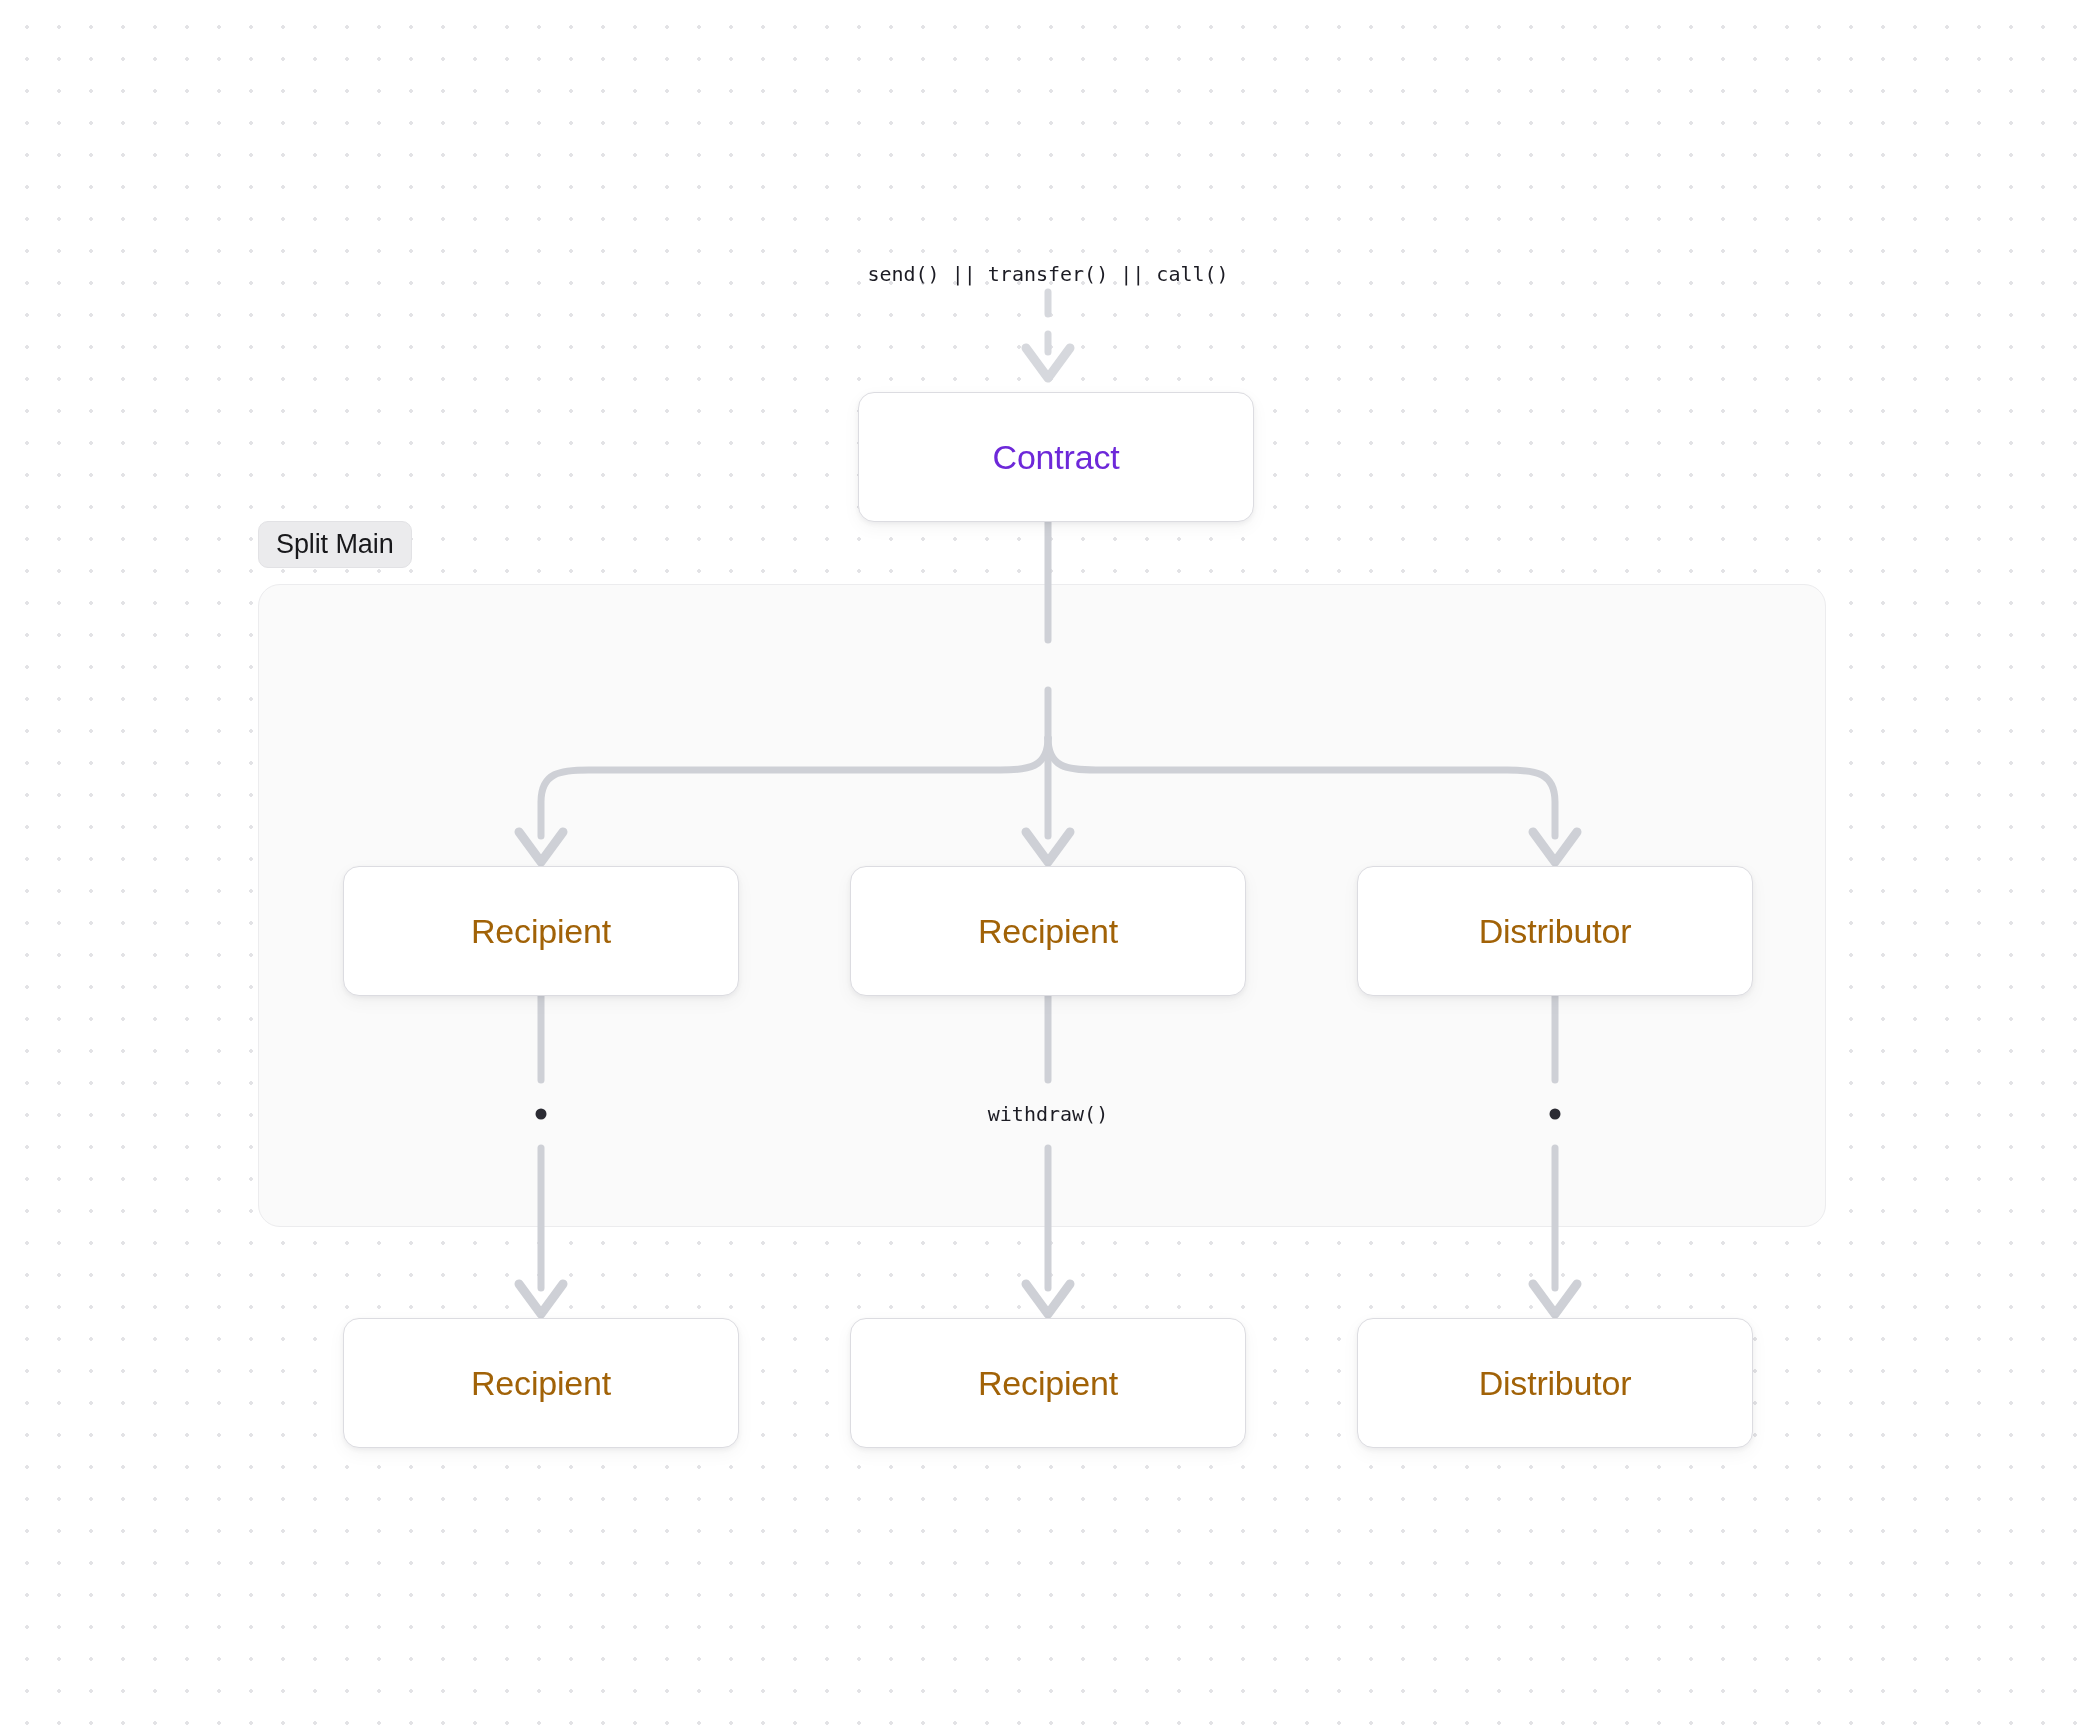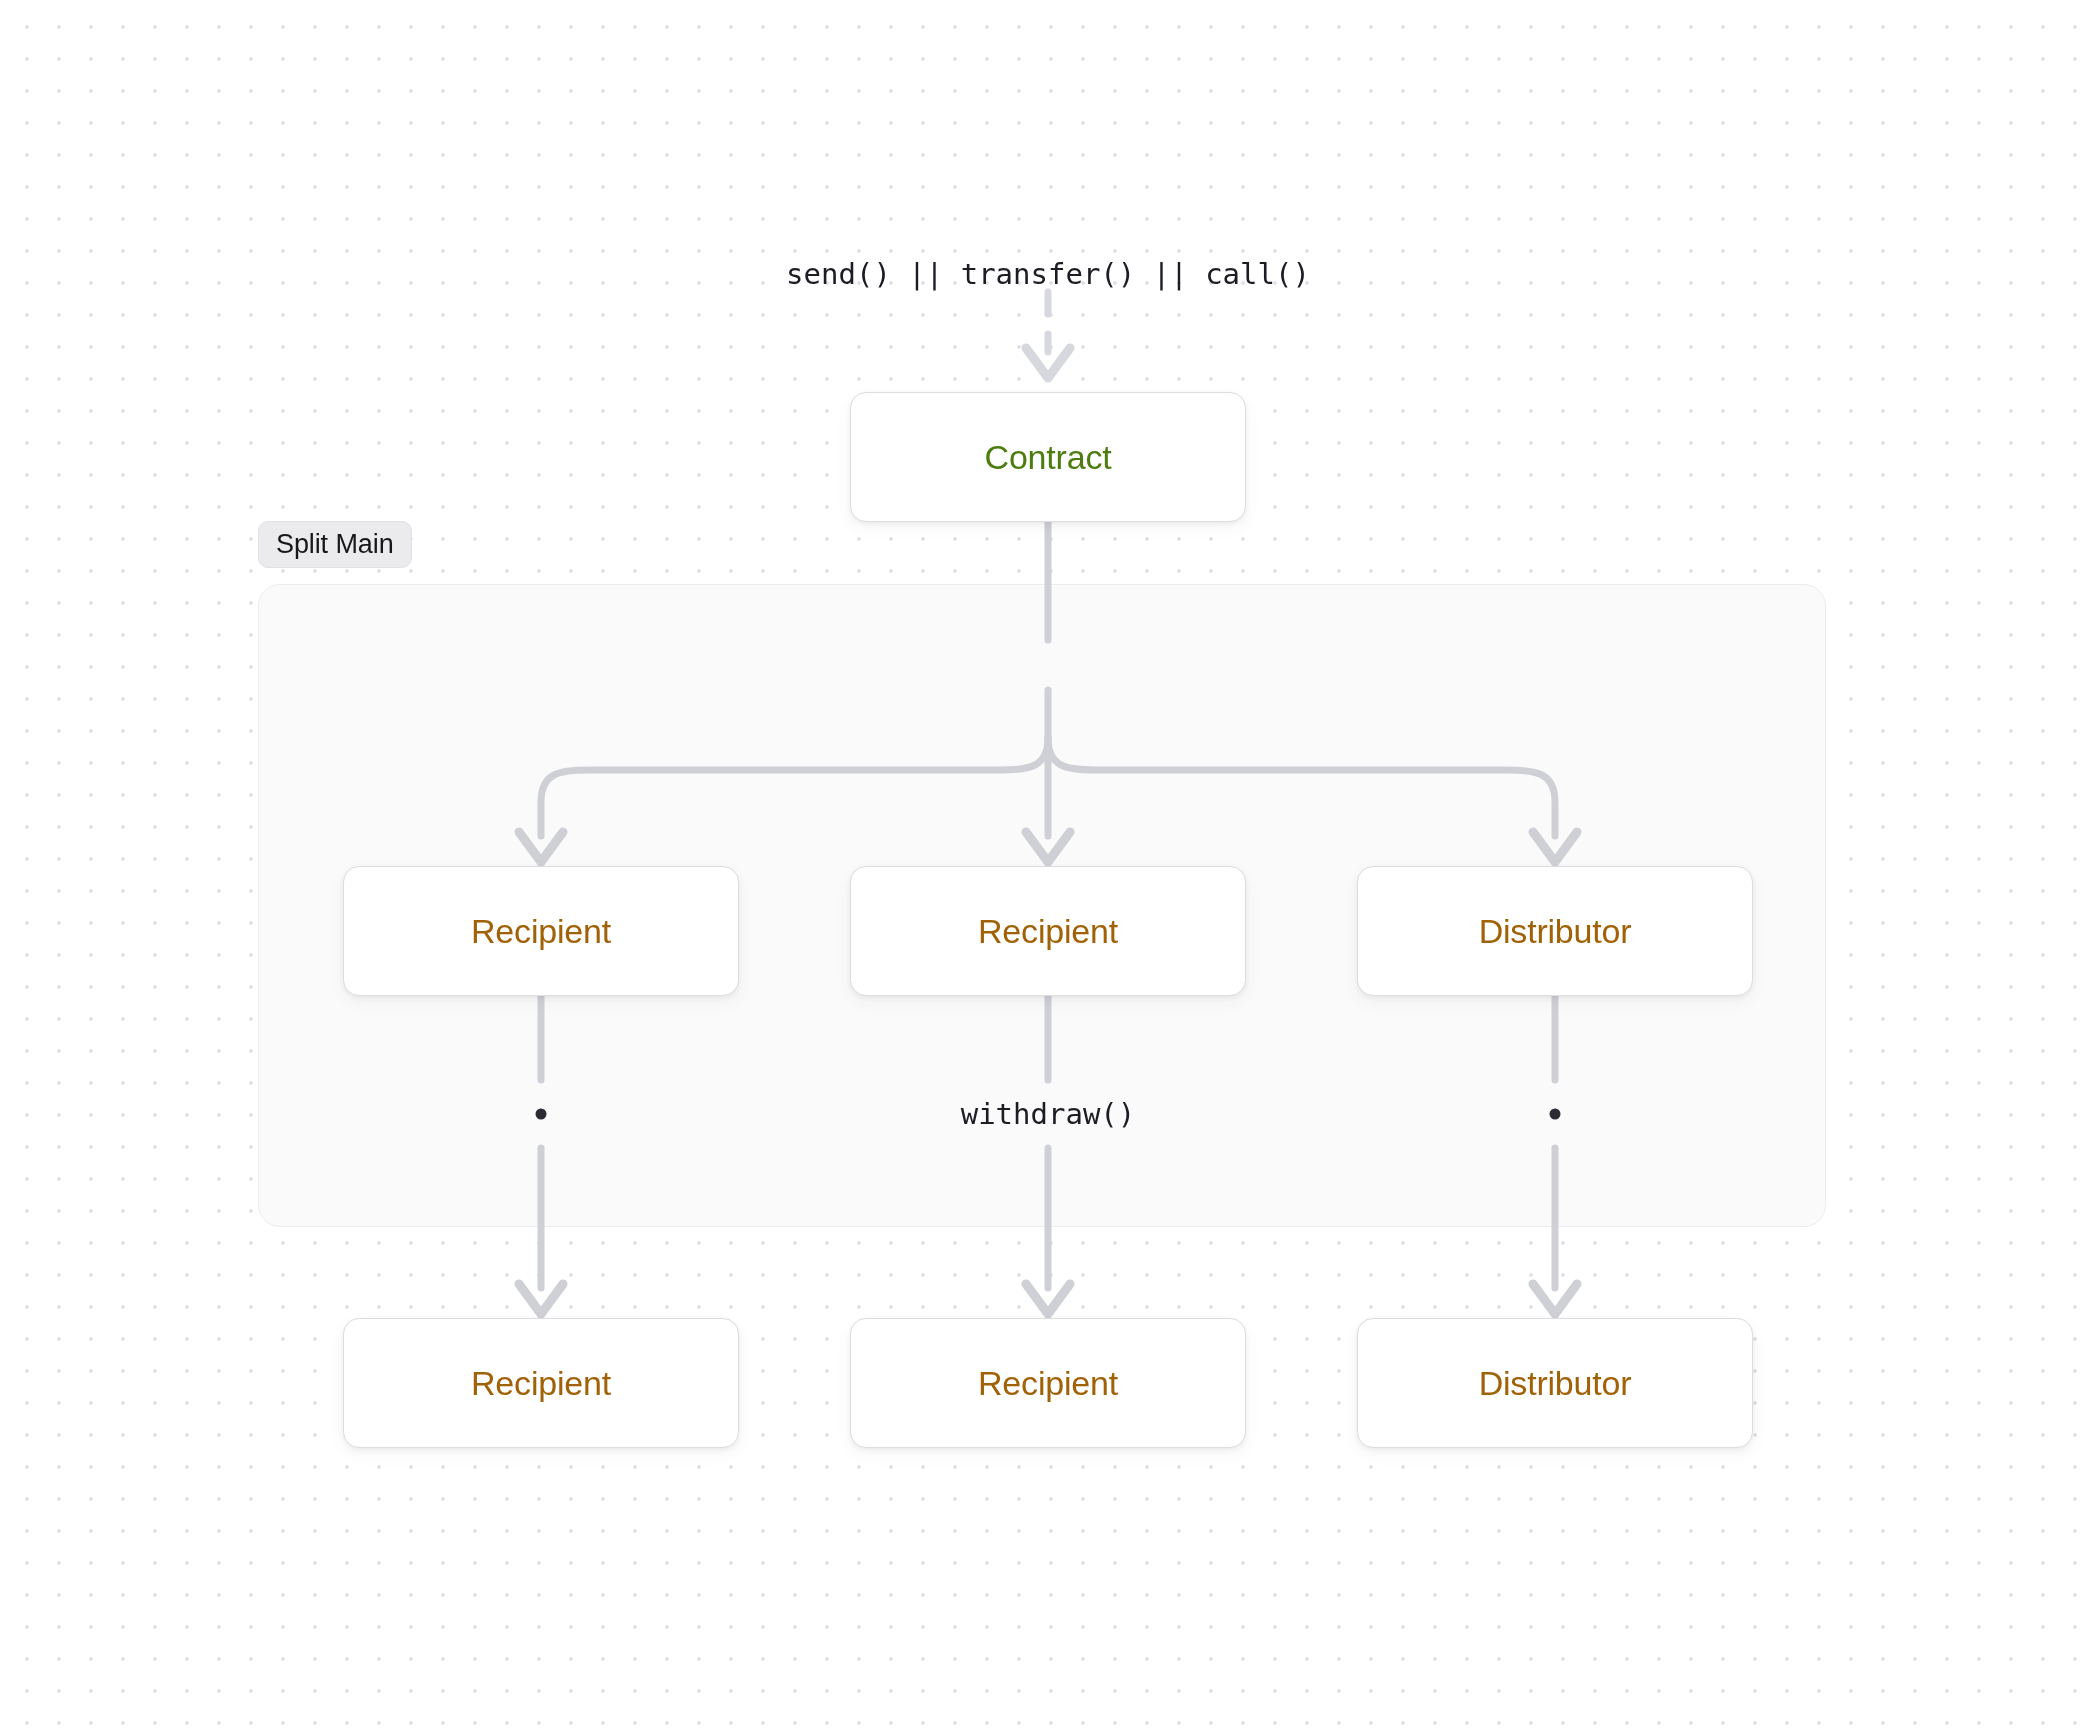--- a/index.html
+++ b/index.html
@@ -78,38 +78,39 @@
     justify-content: center;
     font-size: 34px;
     color: #a16207;
     letter-spacing: -0.2px;
     box-shadow: 0 2px 5px rgba(23,23,30,0.055), 0 6px 18px rgba(23,23,30,0.045);
     z-index: 4;
     white-space: nowrap;
   }
 
   .node.muted {
-    color: #4d7c0f;
+    color: #6d28d9;
+    margin-left: 8px;
   }
 
   
   .col-left   { left: 343px; }
   .col-mid    { left: 850px; }
   .col-right  { left: 1357px; text-align: right; }
 
   
   .row-contract { top: 392px; }
   .row-mid      { top: 866px; }
   .row-bottom   { top: 1318px; }
 
   
   .edge-label {
     position: absolute;
     font-family: "DejaVu Sans Mono", "Liberation Mono", monospace;
-    font-size: 29px;
+    font-size: 20px;
     color: #1c1c24;
     letter-spacing: 0px;
     white-space: nowrap;
     transform: translate(-50%, -50%);
     background: transparent;
     z-index: 5;
     line-height: 1;
   }
 
   .edge-dot {

